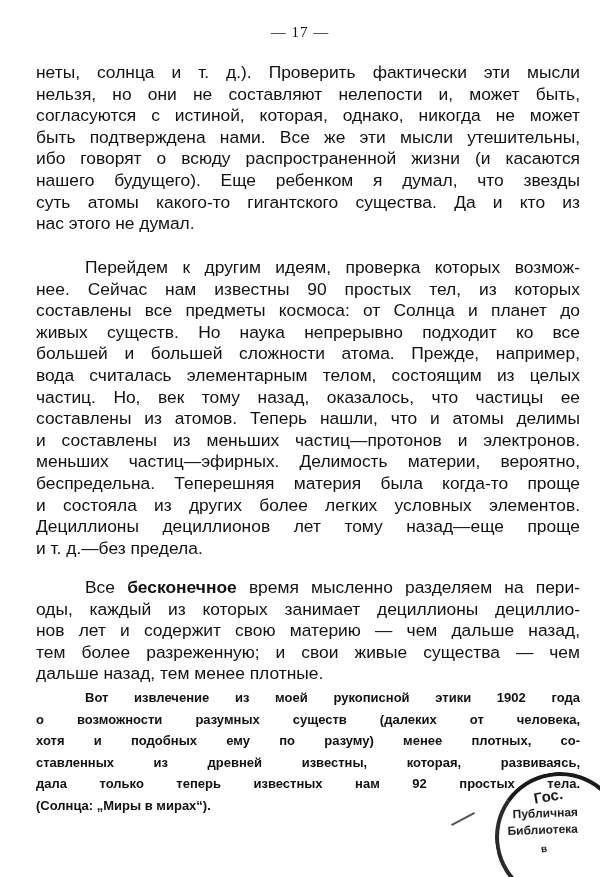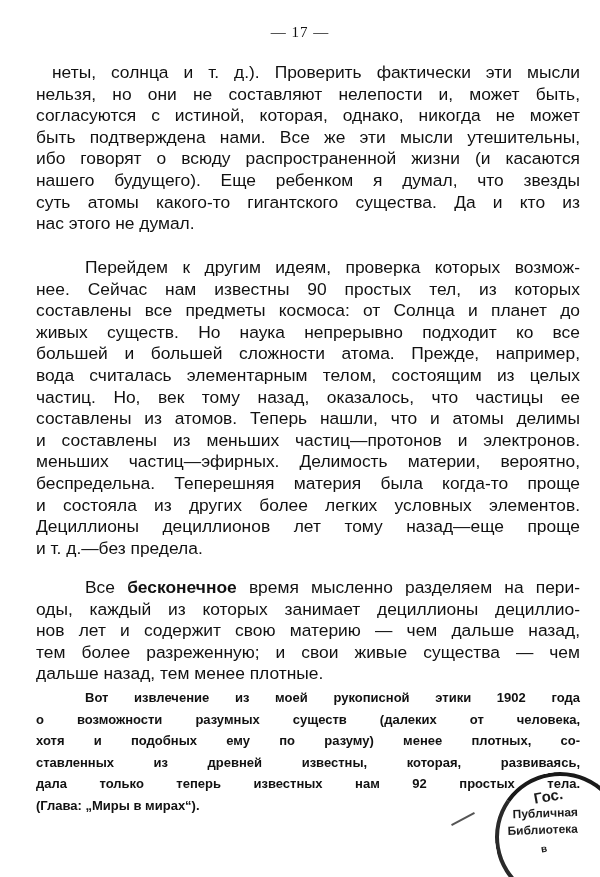--- a/index.html
+++ b/index.html
@@ -85,21 +85,21 @@
       background: #555;
       transform: rotate(-28deg);
     }
   </style>
 </head>
 <body>
 
 <div class="page-number">— 17 —</div>
 
 <div class="text-block p1">
-  <span class="line" style="display: block; margin-left: 16px;">неты, солнца и т. д.). Проверить фактически эти мысли</span>
+  <span class="line" style="display: block;">неты, солнца и т. д.). Проверить фактически эти мысли</span>
   <span class="line" style="display: block;">нельзя, но они не составляют нелепости и, может быть,</span>
   <span class="line" style="display: block;">согласуются с истиной, которая, однако, никогда не может</span>
   <span class="line" style="display: block;">быть подтверждена нами. Все же эти мысли утешительны,</span>
   <span class="line" style="display: block;">ибо говорят о всюду распространенной жизни (и касаются</span>
   <span class="line" style="display: block;">нашего будущего). Еще ребенком я думал, что звезды</span>
   <span class="line" style="display: block;">суть атомы какого-то гигантского существа. Да и кто из</span>
   <span class="line last" style="display: block;">нас этого не думал.</span>
 </div>
 
 <div class="text-block p2">
@@ -126,21 +126,21 @@
   <span class="line" style="display: block;">тем более разреженную; и свои живые существа — чем</span>
   <span class="line last" style="display: block;">дальше назад, тем менее плотные.</span>
 </div>
 
 <div class="text-block p4">
   <span class="line indent" style="display: block;">Вот извлечение из моей рукописной этики 1902 года</span>
   <span class="line" style="display: block;">о возможности разумных существ (далеких от человека,</span>
   <span class="line" style="display: block;">хотя и подобных ему по разуму) менее плотных, со-</span>
   <span class="line" style="display: block;">ставленных из древней известны, которая, развиваясь,</span>
   <span class="line" style="display: block;">дала только теперь известных нам 92 простых тела.</span>
-  <span class="line last" style="display: block;">(Глава: „Миры в мирах“).</span>
+  <span class="line last" style="display: block;">(Солнца: „Миры в мирах“).</span>
 </div>
 
 <div class="stamp-mark"></div>
 <div class="stamp">
   <span class="s1">Гос.</span>
   <span class="s2">Публичная</span>
   <span class="s3">Библиотека</span>
   <span class="s4">в</span>
 </div>
 

